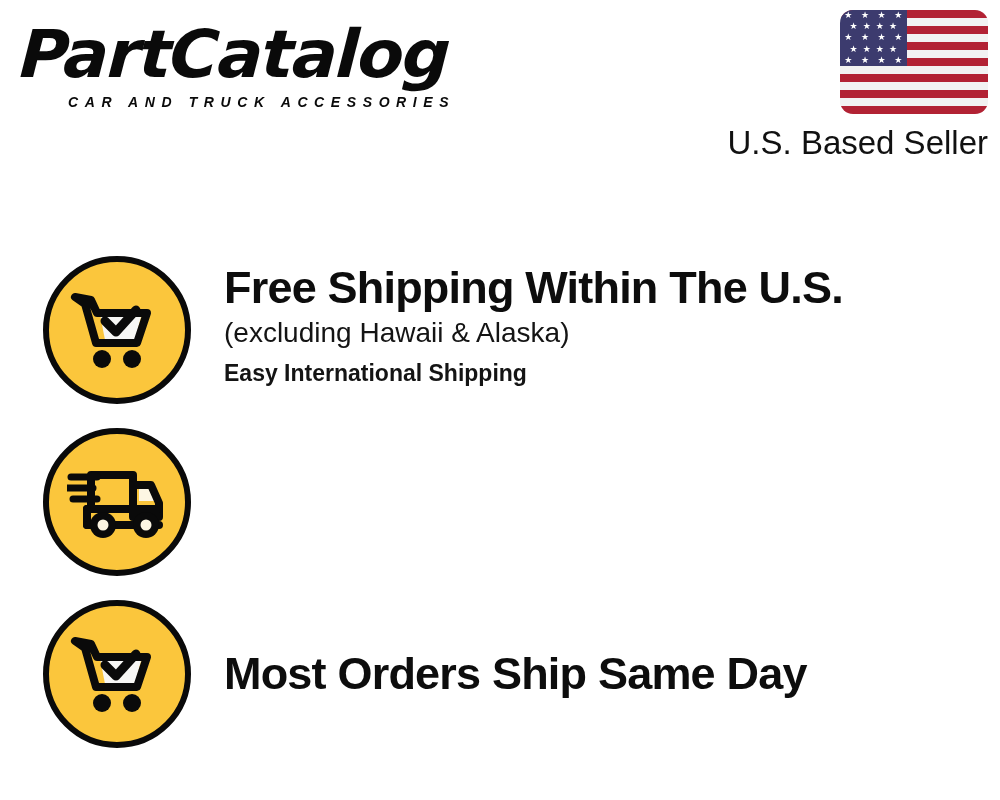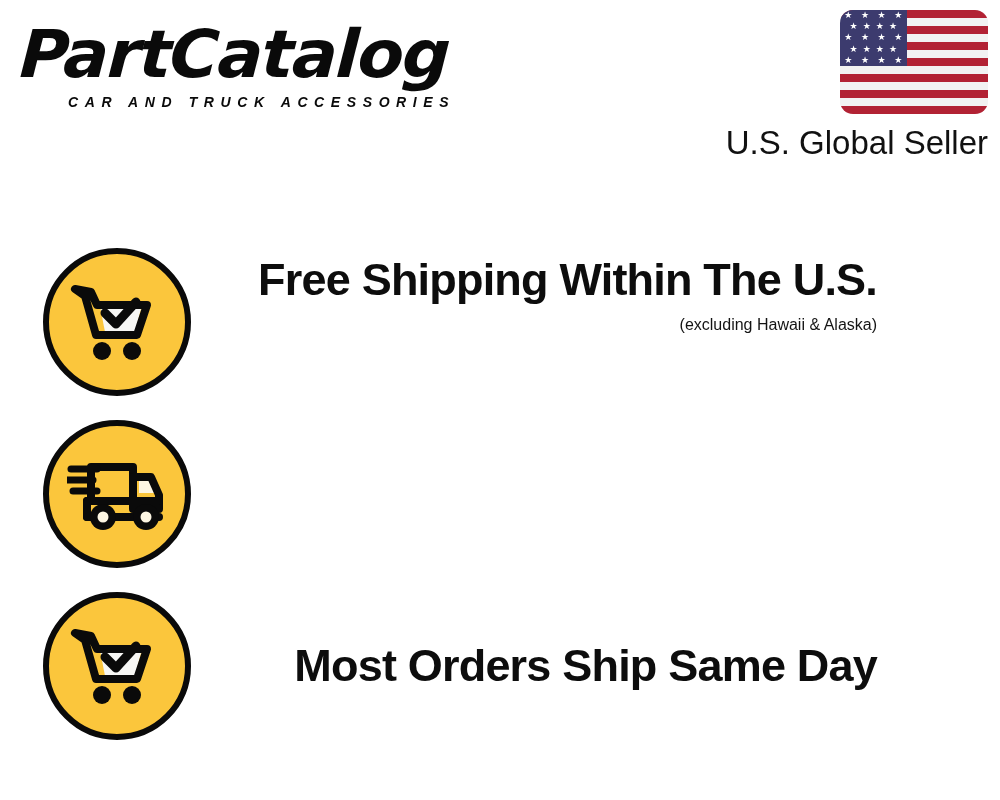--- a/index.html
+++ b/index.html
@@ -112,23 +112,22 @@
     font-weight: normal;
     letter-spacing: 0px;
     color: #111111;
     white-space: nowrap;
   }
 
   
   .features {
     position: absolute;
     left: 0;
-    top: 240px;
+    top: 248px;
     width: 897px;
-    text-align: right;
   }
   .feature-row {
     position: relative;
     height: 172px;
   }
   .icon-badge {
     position: absolute;
     left: 43px;
     top: 8px;
     width: 148px;
@@ -152,21 +151,21 @@
   }
   .feature-heading {
     font-size: 45px;
     font-weight: bold;
     line-height: 52px;
     letter-spacing: -0.8px;
     color: #0d0d0d;
     white-space: nowrap;
   }
   .feature-sub {
-    font-size: 16px;
+    font-size: 28px;
     line-height: 33px;
     font-weight: normal;
     color: #141414;
   }
   .feature-sub.bold {
     font-weight: bold;
     font-size: 23px;
   }
 
   
@@ -229,41 +228,42 @@
             <span class="star">★</span>
           </div>
         <div class="star-row">
             <span class="star">★</span>
             <span class="star">★</span>
             <span class="star">★</span>
             <span class="star">★</span>
           </div>
       </div>
     </div>
-    <div class="seller-label">U.S. Global Seller</div>
+    <div class="seller-label">U.S. Based Seller</div>
   </div>
 
 </div>
 
 <div class="features">
 
   <div class="feature-row row-1">
     <div class="icon-badge">
       <svg width="96" height="86" viewBox="0 0 96 86" aria-hidden="true">
         <polygon points="30,22 74,22 66,53 36,53" fill="#f7f7f5"></polygon>
         <path d="M6 10 L22 13 L28 26 L78 26 L68 56 L27 56 L16 17 Z" fill="none" stroke="#0a0a0a" stroke-width="8" stroke-linecap="round" stroke-linejoin="round"></path>
         <path d="M36 34 L47 45 L67 23" fill="none" stroke="#0a0a0a" stroke-width="9" stroke-linecap="round" stroke-linejoin="round"></path>
         <circle cx="33" cy="72" r="9" fill="#0a0a0a"></circle>
         <circle cx="63" cy="72" r="9" fill="#0a0a0a"></circle>
       </svg>
     </div>
     <div class="feature-text">
       <div class="feature-heading">Free Shipping Within The U.S.</div>
       <div class="feature-sub">(excluding Hawaii &amp; Alaska)</div>
       <div class="gap"></div>
+      <div class="feature-sub bold">Easy International Shipping</div>
     </div>
   </div>
 
   <div class="feature-row row-2">
     <div class="icon-badge">
       <svg width="100" height="78" viewBox="0 0 100 78" aria-hidden="true">
         <polygon points="72,22 84,22 88,38 72,38" fill="#fdf6e3"></polygon>
         <path d="M24 12 L66 12 L66 46 L24 46 Z" fill="none" stroke="#0a0a0a" stroke-width="8" stroke-linejoin="round"></path>
         <path d="M66 22 L84 22 L92 40 L92 54 L66 54 Z" fill="none" stroke="#0a0a0a" stroke-width="8" stroke-linejoin="round"></path>
         <path d="M20 46 L92 46" stroke="#0a0a0a" stroke-width="8" stroke-linecap="round"></path>

